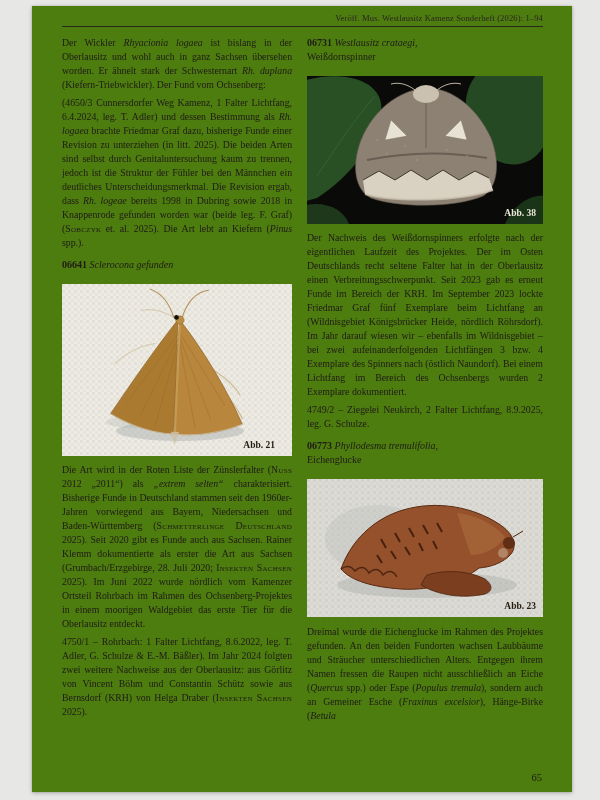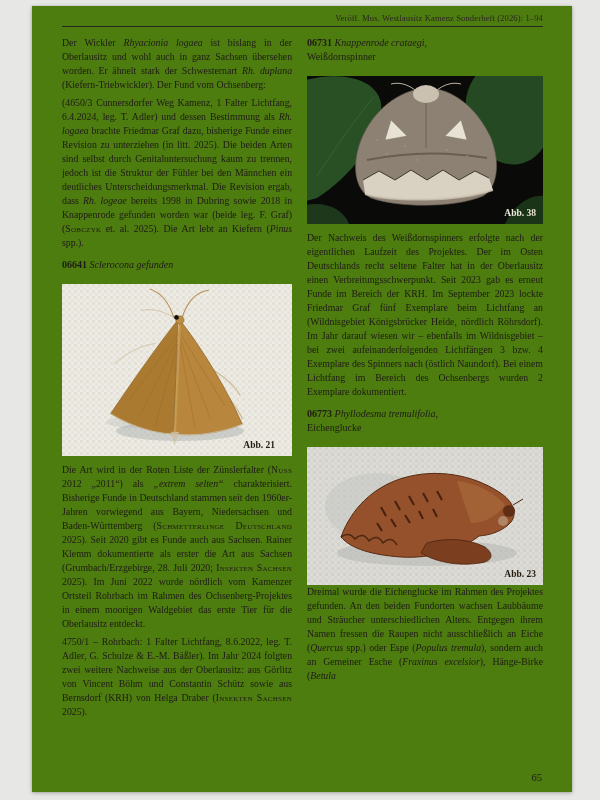--- a/index.html
+++ b/index.html
@@ -43,21 +43,21 @@
   figure svg{display:block;}
   .fig-label{
     position:absolute;right:7px;bottom:6px;
     font-size:9.5px;font-weight:bold;line-height:10px;
     font-family:"Liberation Serif","DejaVu Serif",serif;
   }
   .fig-label.dark{color:#241c10;}
   .fig-label.light{color:#ece7d8;}
   #fig21{margin:0 10px 7px 0;}
   #fig22{margin:5px 0 7px 0;}
-  #fig23{margin:7px 0 0 0;}
+  #fig23{margin:7px 0 8px 0;}
   .after-fig{margin-top:24px;}
   .page-number{
     position:absolute;right:30px;bottom:9px;
     font-size:10.5px;color:#1f1b16;
   }
 </style>
 </head>
 <body>
 
 <div class="page">
@@ -113,21 +113,21 @@
             </g>
           </svg>
           <span class="fig-label dark">Abb. 21</span>
         </figure>
 
         <p class="body"><span>Die Art wird in der Roten Liste der Zünslerfalter (</span><span class="seg-sc">Nuss</span><span> 2012 „2011“) als </span><span class="seg-i">„extrem selten“</span><span> charakterisiert. Bisherige Funde in Deutschland stammen seit den 1960er-Jahren vorwiegend aus Bayern, Niedersachsen und Baden-Württemberg (</span><span class="seg-sc">Schmetterlinge Deutschland</span><span> 2025). Seit 2020 gibt es Funde auch aus Sachsen. Rainer Klemm dokumentierte als erster die Art aus Sachsen (Grumbach/Erzgebirge, 28. Juli 2020; </span><span class="seg-sc">Insekten Sachsen</span><span> 2025). Im Juni 2022 wurde nördlich vom Kamenzer Ortsteil Rohrbach im Rahmen des Ochsenberg-Projektes in einem moorigen Waldgebiet das erste Tier für die Oberlausitz entdeckt.</span></p>
         <p class="body"><span>4750/1 – Rohrbach: 1 Falter Lichtfang, 8.6.2022, leg. T. Adler, G. Schulze &amp; E.-M. Bäßler). Im Jahr 2024 folgten zwei weitere Nachweise aus der Oberlausitz: aus Görlitz von Vincent Böhm und Constantin Schütz sowie aus Bernsdorf (KRH) von Helga Draber (</span><span class="seg-sc">Insekten Sachsen</span><span> 2025).</span></p>
       </div>
 
       <div class="col col-right">
-        <h3 class="species-heading first"><span class="seg-b">06731 </span><span class="seg-i">Knappenrode crataegi</span><span>,</span><br><span>Weißdornspinner</span></h3>
+        <h3 class="species-heading first"><span class="seg-b">06731 </span><span class="seg-i">Westlausitz crataegi</span><span>,</span><br><span>Weißdornspinner</span></h3>
 
         <figure id="fig22">
           <svg width="238" height="148" viewBox="0 0 238 148" role="img">
             <rect width="238" height="148" fill="#0c0d0a"></rect>
             <g>
               <path d="M-5,5 C40,-8 78,6 74,36 C70,66 44,100 10,122 L-5,126 Z" fill="#2e5a2a"></path>
               <path d="M10,100 C30,70 50,40 68,20" stroke="#447a3c" stroke-width="1" fill="none" opacity="0.6"></path>
               <path d="M238,-5 L170,-2 C150,22 158,58 182,80 C205,96 228,88 238,68 Z" fill="#2a5226"></path>
               <path d="M238,148 L198,148 C208,126 226,118 238,120 Z" fill="#1d3a1b"></path>
               <path d="M-5,148 L42,148 C36,132 16,124 -5,130 Z" fill="#223f20"></path>
@@ -152,20 +152,21 @@
                 <circle cx="160" cy="80" r="1"></circle>
                   <circle cx="110" cy="84" r="1"></circle>
                   <circle cx="70" cy="64" r="1"></circle>
               </g>
             </g>
           </svg>
           <span class="fig-label light">Abb. 38</span>
         </figure>
 
         <p class="body"><span>Der Nachweis des Weißdornspinners erfolgte nach der eigentlichen Laufzeit des Projektes. Der im Osten Deutschlands recht seltene Falter hat in der Oberlausitz einen Verbreitungsschwerpunkt. Seit 2023 gab es erneut Funde im Bereich der KRH. Im September 2023 lockte Friedmar Graf fünf Exemplare beim Lichtfang an (Wildnisgebiet Königsbrücker Heide, nördlich Röhrsdorf). Im Jahr darauf wiesen wir – ebenfalls im Wildnisgebiet – bei zwei aufeinanderfolgenden Lichtfängen 3 bzw. 4 Exemplare des Spinners nach (östlich Naundorf). Bei einem Lichtfang im Bereich des Ochsenbergs wurden 2 Exemplare dokumentiert.</span></p>
+        <p class="body"><span>4749/2 – Ziegelei Neukirch, 2 Falter Lichtfang, 8.9.2025, leg. G. Schulze.</span></p>
 
         <h3 class="species-heading"><span class="seg-b">06773 </span><span class="seg-i">Phyllodesma tremulifolia</span><span>,</span><br><span>Eichenglucke</span></h3>
 
         <figure id="fig23">
           <svg width="238" height="138" viewBox="0 0 238 138" role="img">
             <defs>
               <pattern id="weave2" patternUnits="userSpaceOnUse" width="6" height="6">
                 <rect width="6" height="6" fill="#dcdbd6"></rect>
                 <rect x="0" y="0" width="3" height="3" fill="#d2d1cb"></rect>
                 <rect x="3" y="3" width="3" height="3" fill="#d7d6d0"></rect>

